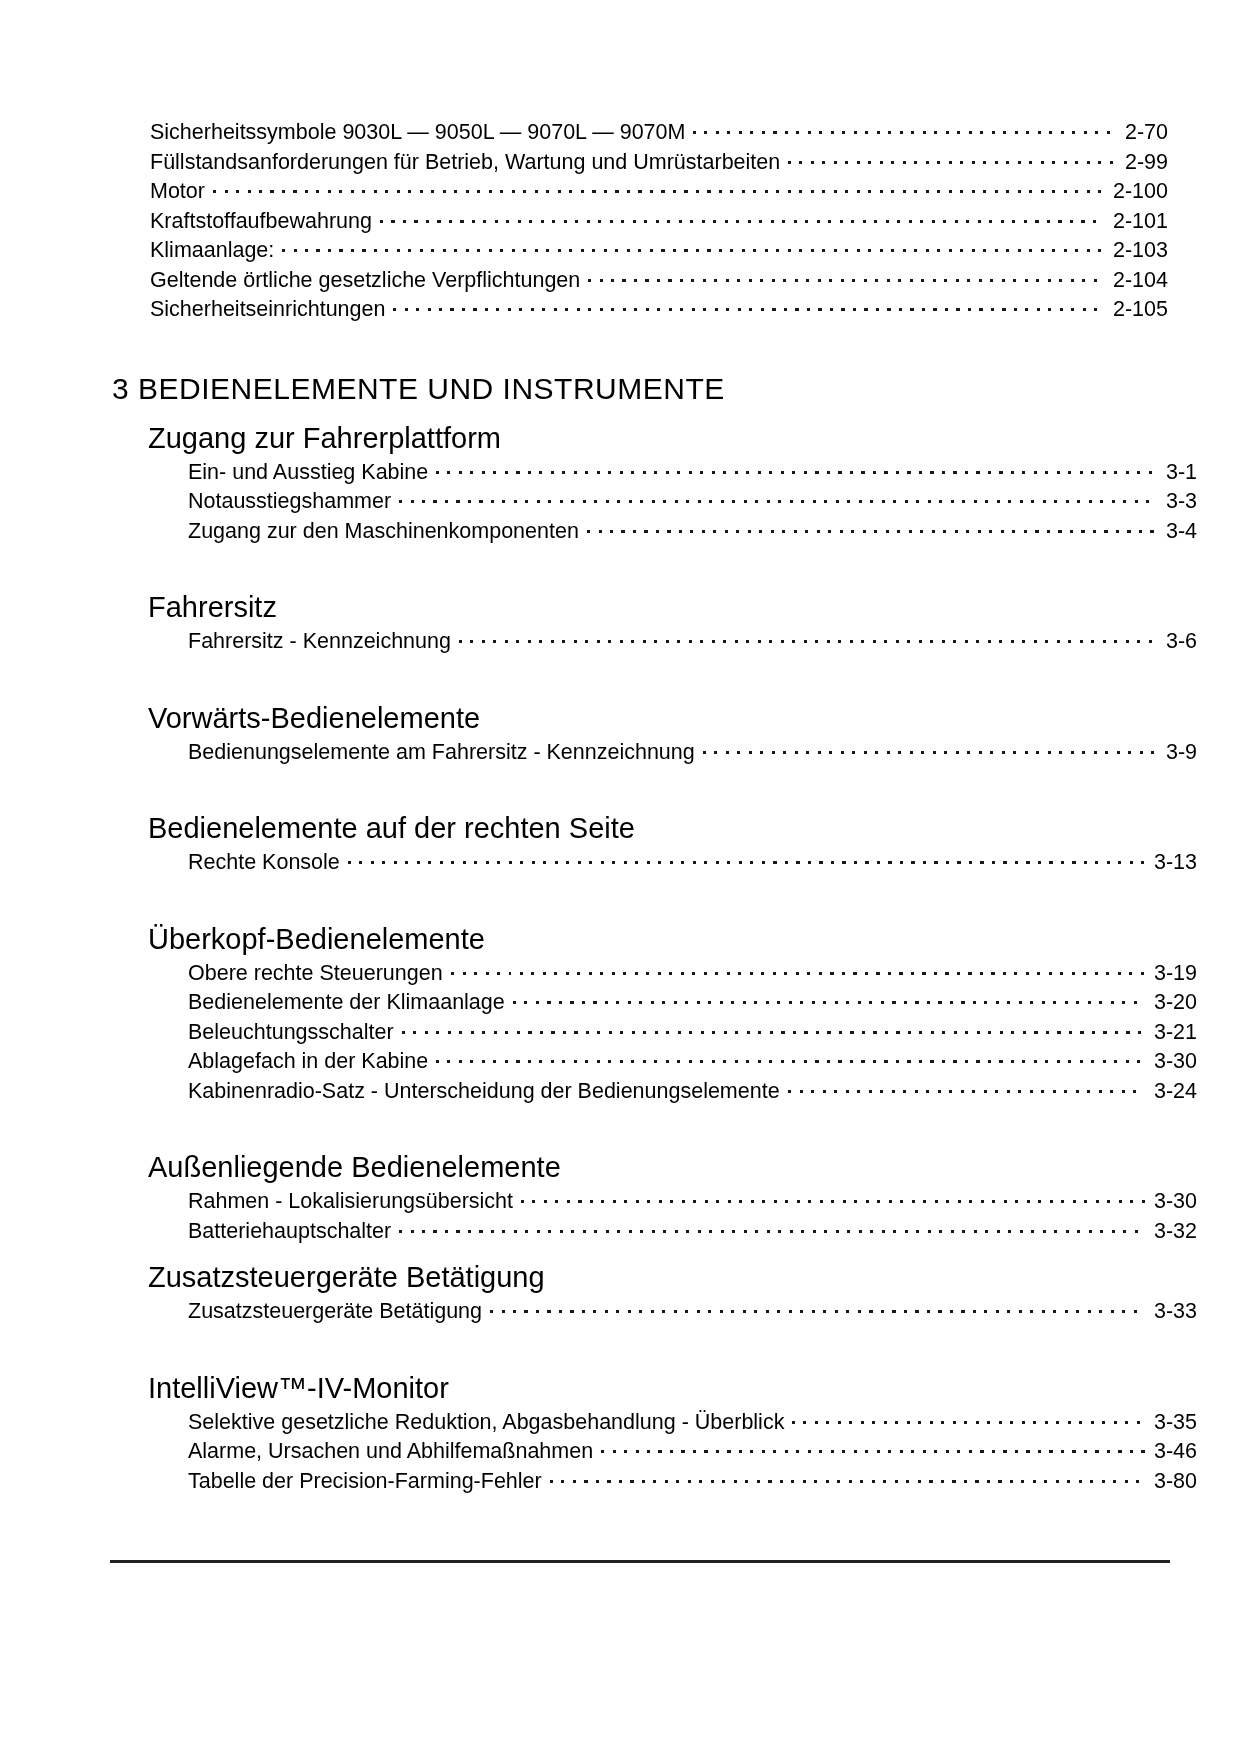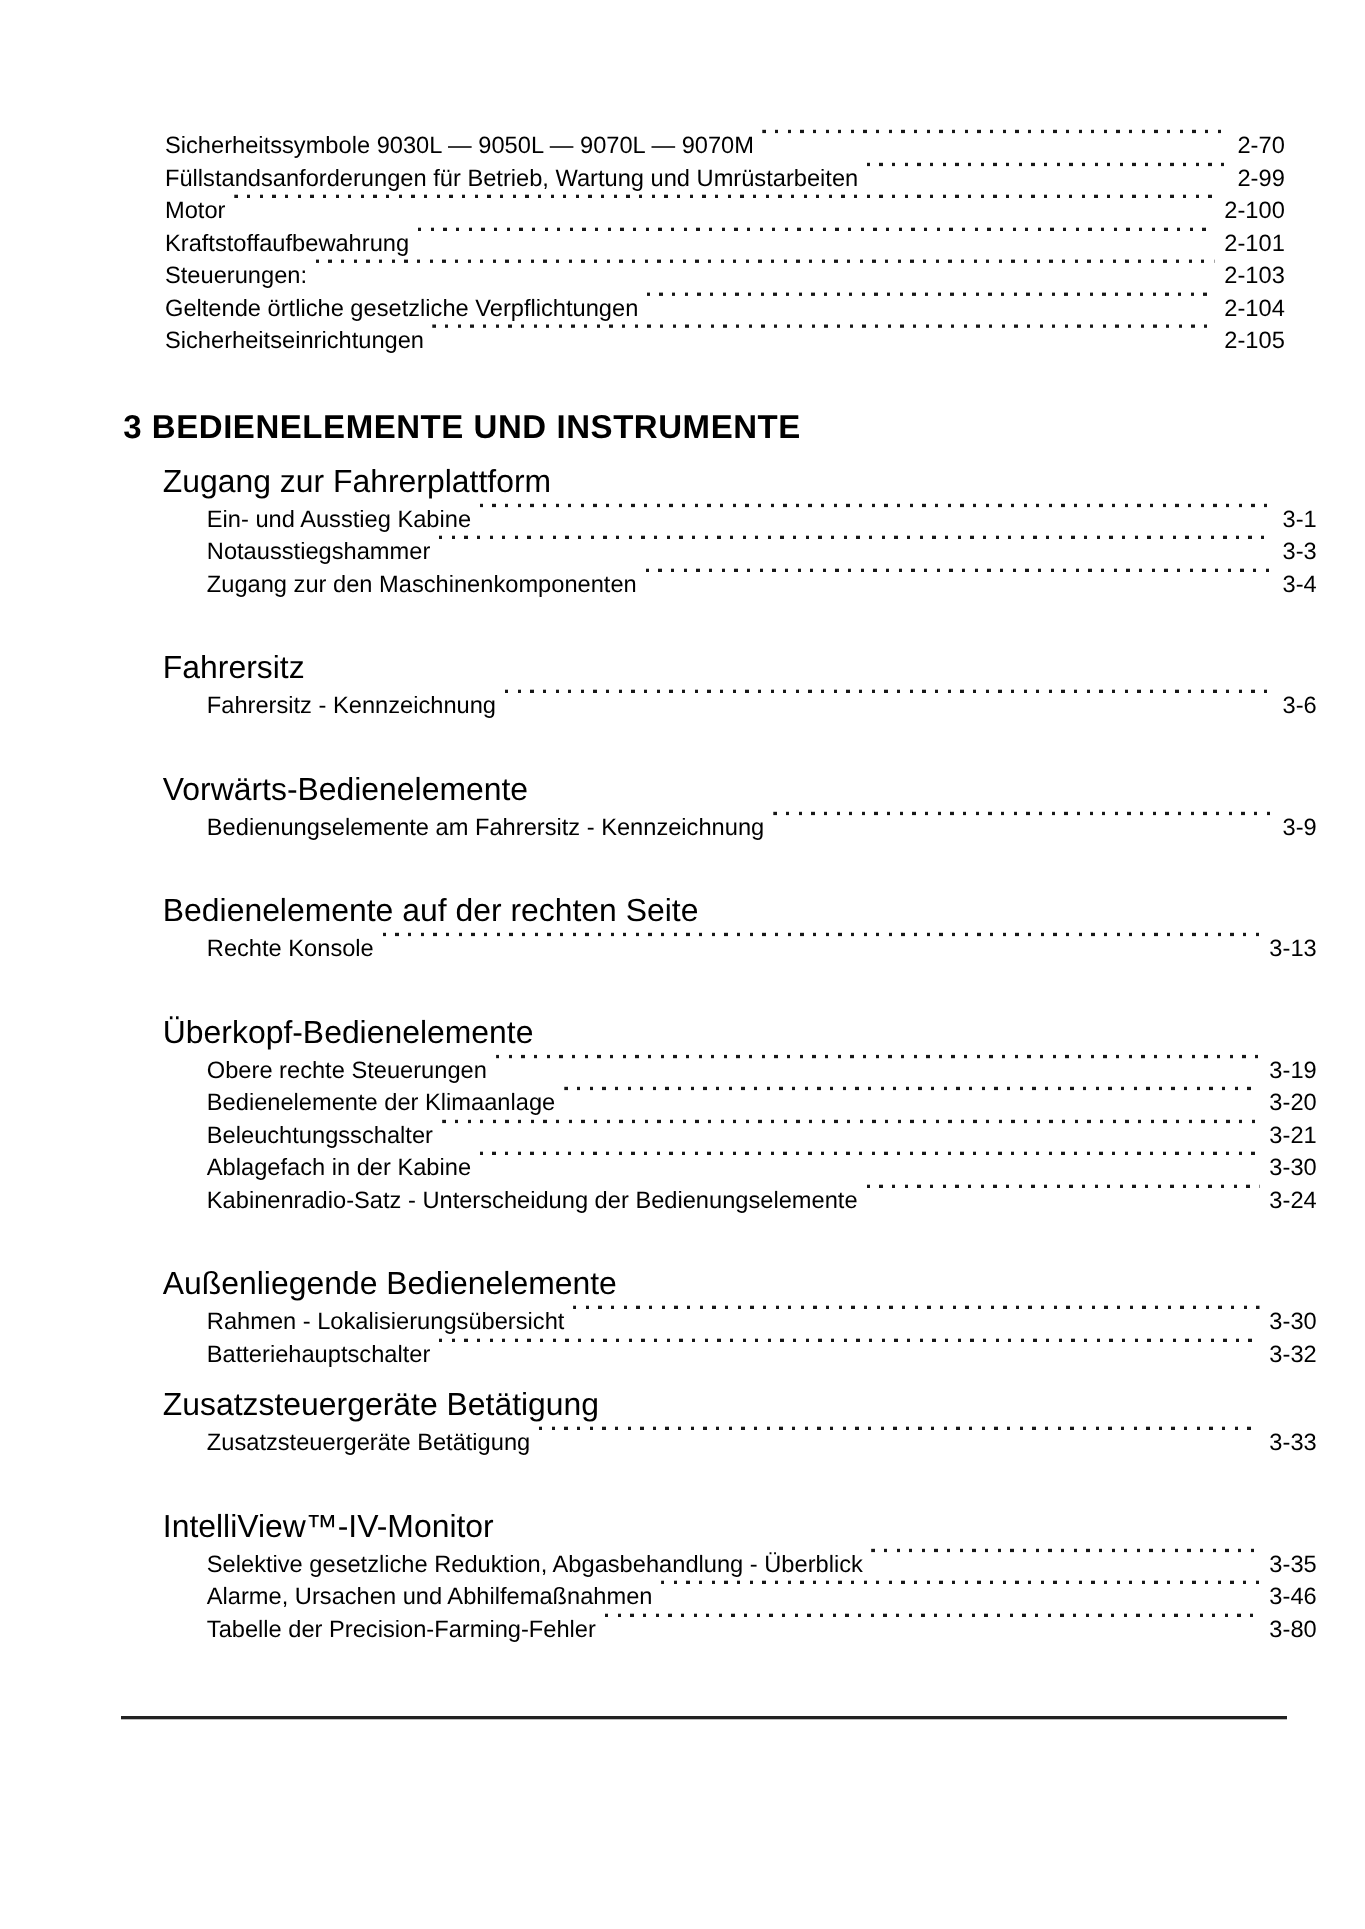--- a/index.html
+++ b/index.html
@@ -17,21 +17,21 @@
   .page {
     position: relative;
     width: 1241px;
     height: 1754px;
     background: #ffffff;
   }
 
   
   .toc-row {
     display: flex;
-    align-items: flex-start;
+    align-items: center;
     font-size: 21.5px;
     line-height: 29.5px;
     white-space: nowrap;
   }
   .toc-row .lbl { flex: 0 0 auto; }
   .toc-row .dots {
     flex: 1 1 auto;
     height: 3px;
     margin: 0 9px 0 8px;
     background-image: repeating-linear-gradient(90deg, #171717 0 3px, transparent 3px 11.5px);
@@ -39,21 +39,21 @@
   .toc-row .pg { flex: 0 0 auto; }
 
   
   .pre-list {
     margin: 118px 73px 0 150px;
   }
 
   
   .chapter-heading {
     font-size: 30px;
-    font-weight: 700;
+    font-weight: 400;
     line-height: 36px;
     margin: 46px 73px 0 112px;
     letter-spacing: 0.5px;
   }
 
   
   .section { margin: 44px 44px 0 0; }
   .section.first { margin-top: 14px; }
   .section.tight { margin-top: 14px; }
   .section-heading {
@@ -91,21 +91,21 @@
         <span class="lbl">Motor</span>
         <span class="dots"></span>
         <span class="pg">2-100</span>
       </div>
     <div class="toc-row">
         <span class="lbl">Kraftstoffaufbewahrung</span>
         <span class="dots"></span>
         <span class="pg">2-101</span>
       </div>
     <div class="toc-row">
-        <span class="lbl">Steuerungen:</span>
+        <span class="lbl">Klimaanlage:</span>
         <span class="dots"></span>
         <span class="pg">2-103</span>
       </div>
     <div class="toc-row">
         <span class="lbl">Geltende örtliche gesetzliche Verpflichtungen</span>
         <span class="dots"></span>
         <span class="pg">2-104</span>
       </div>
     <div class="toc-row">
         <span class="lbl">Sicherheitseinrichtungen</span>

